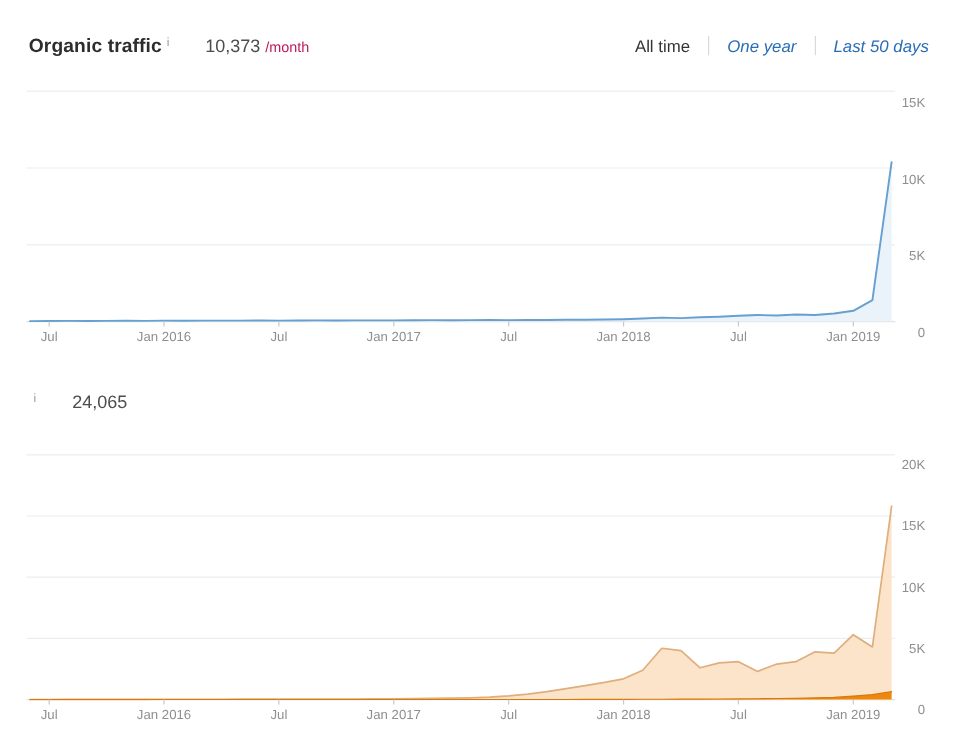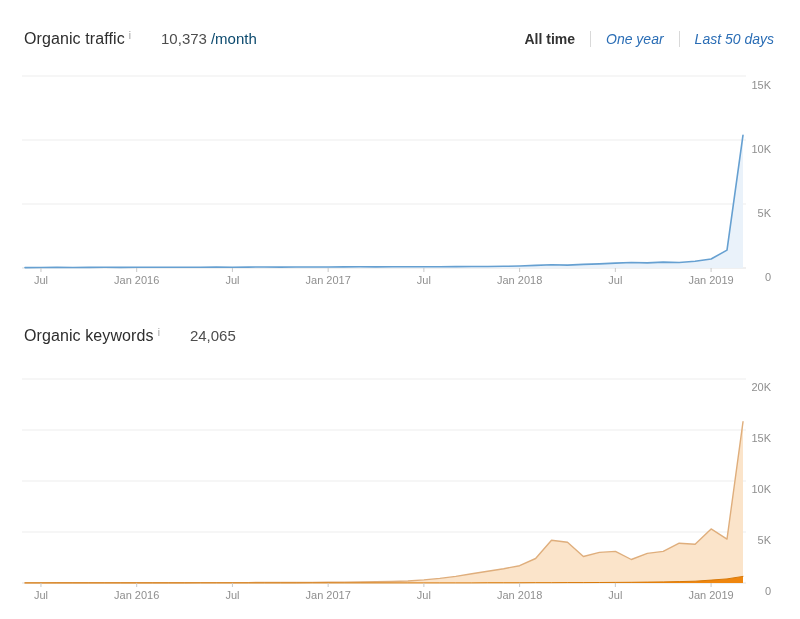--- a/index.html
+++ b/index.html
@@ -1,26 +1,26 @@
 <!DOCTYPE html>
 <html><head>
 <meta charset="utf-8">
 <style>
   html,body{margin:0;padding:0;background:#fff;}
   body{font-family:"Liberation Sans","DejaVu Sans",sans-serif;}
   .page{position:relative;width:800px;height:619px;background:#ffffff;overflow:hidden;}
   .chart-header{position:absolute;left:24px;right:24px;display:flex;align-items:baseline;justify-content:space-between;}
   .hdr-left{display:flex;align-items:baseline;}
-  .sec-title{font-size:16px;font-weight:400;color:#2d2d2d;margin:0;letter-spacing:.1px;}
+  .sec-title{font-size:16px;font-weight:700;color:#2d2d2d;margin:0;letter-spacing:.1px;}
   .info-i{font-size:10px;color:#9a9a9a;margin-left:4px;position:relative;top:-5px;font-style:normal;}
   .sec-value{font-size:15px;color:#4d4d4d;margin-left:30px;}
-  .sec-unit{font-size:15px;color:#0c4a6e;margin-left:4px;}
+  .sec-unit{font-size:12px;color:#be185d;margin-left:4px;}
   .range-tabs{display:flex;align-items:center;font-size:14px;}
   .range-tab{cursor:pointer;padding:0 2px;white-space:nowrap;}
-  .range-tab.active{color:#333;font-weight:700;cursor:default;}
+  .range-tab.active{color:#333;font-weight:400;cursor:default;}
   .range-tab.link{color:#2a6db5;font-style:italic;}
   .tab-div{width:1px;height:16px;background:#d9d9d9;margin:0 13px;align-self:center;}
   svg{position:absolute;left:0;display:block;}
   svg text{font-family:"Liberation Sans","DejaVu Sans",sans-serif;}
   #chart-svg-0{top:70px;}
   #chart-svg-1{top:368px;}
   #hdr-0{top:30px;}
   #hdr-1{top:327px;}
 </style>
 </head>
@@ -68,21 +68,20 @@
       <line x1="519.6222222222223" x2="519.6222222222223" y1="198" y2="202" stroke="#c9c9c9" stroke-width="1"></line>
       <text x="519.6222222222223" y="214" text-anchor="middle" fill="#8f8f8f" font-size="11">Jan 2018</text>
       <line x1="615.3555555555556" x2="615.3555555555556" y1="198" y2="202" stroke="#c9c9c9" stroke-width="1"></line>
       <text x="615.3555555555556" y="214" text-anchor="middle" fill="#8f8f8f" font-size="11">Jul</text>
       <line x1="711.0888888888888" x2="711.0888888888888" y1="198" y2="202" stroke="#c9c9c9" stroke-width="1"></line>
       <text x="711.0888888888888" y="214" text-anchor="middle" fill="#8f8f8f" font-size="11">Jan 2019</text>
     </svg>
 
   <div class="chart-header" id="hdr-1">
     <div class="hdr-left">
-      <h2 class="sec-title">Organic keywords</h2>
       <span class="info-i">i</span>
       <span class="sec-value">24,065</span>
     </div>
   </div>
 
   <svg id="chart-svg-1" width="800" height="237" viewBox="0 0 800 237">
       <line x1="22" x2="746" y1="10.999999999999972" y2="10.999999999999972" stroke="#ededed" stroke-width="1"></line>
       <text x="771" y="22.99999999999997" text-anchor="end" fill="#8f8f8f" font-size="11">20K</text>
       <line x1="22" x2="746" y1="62" y2="62" stroke="#ededed" stroke-width="1"></line>
       <text x="771" y="74" text-anchor="end" fill="#8f8f8f" font-size="11">15K</text>

